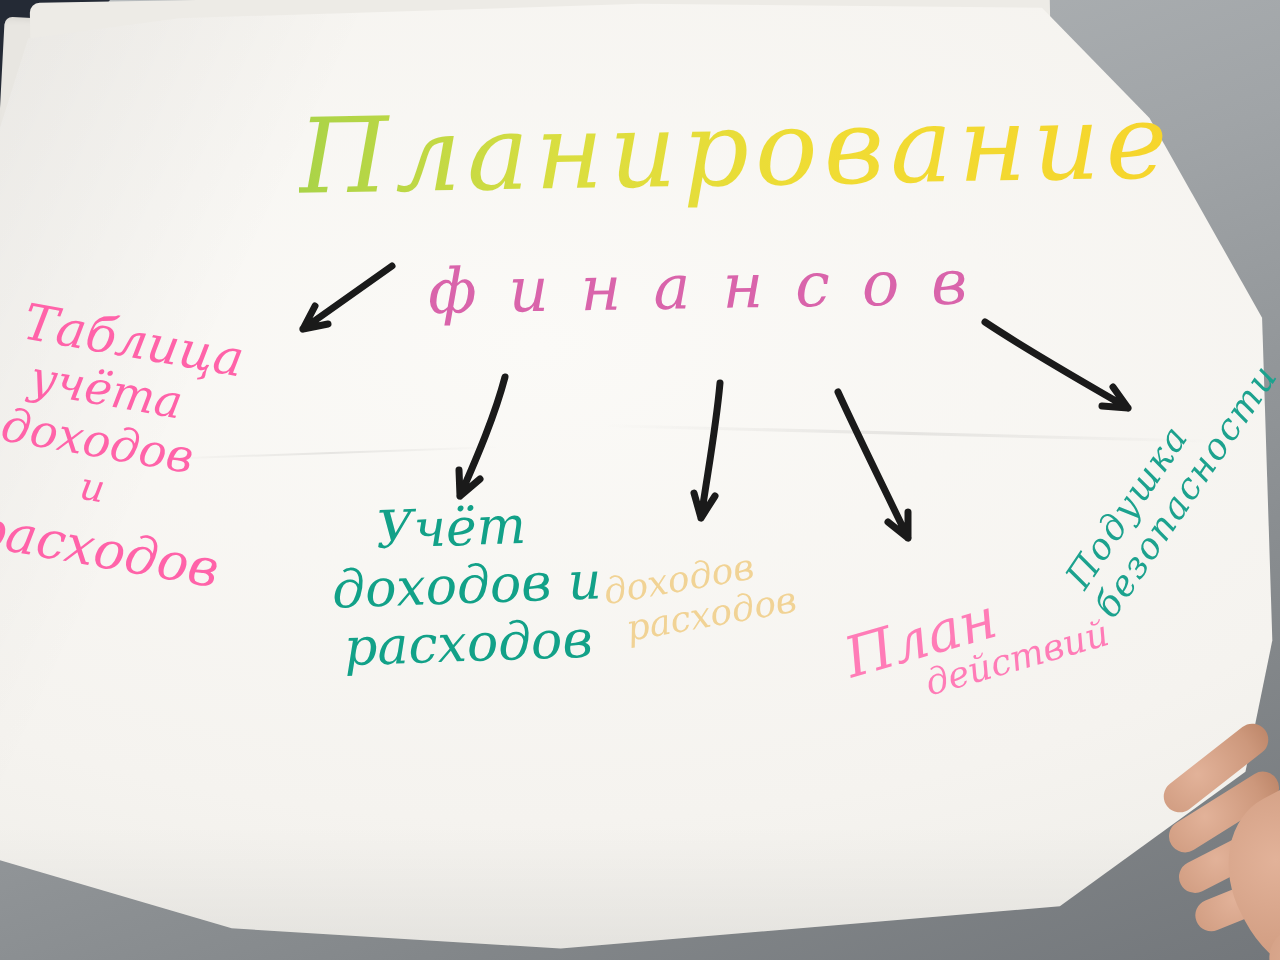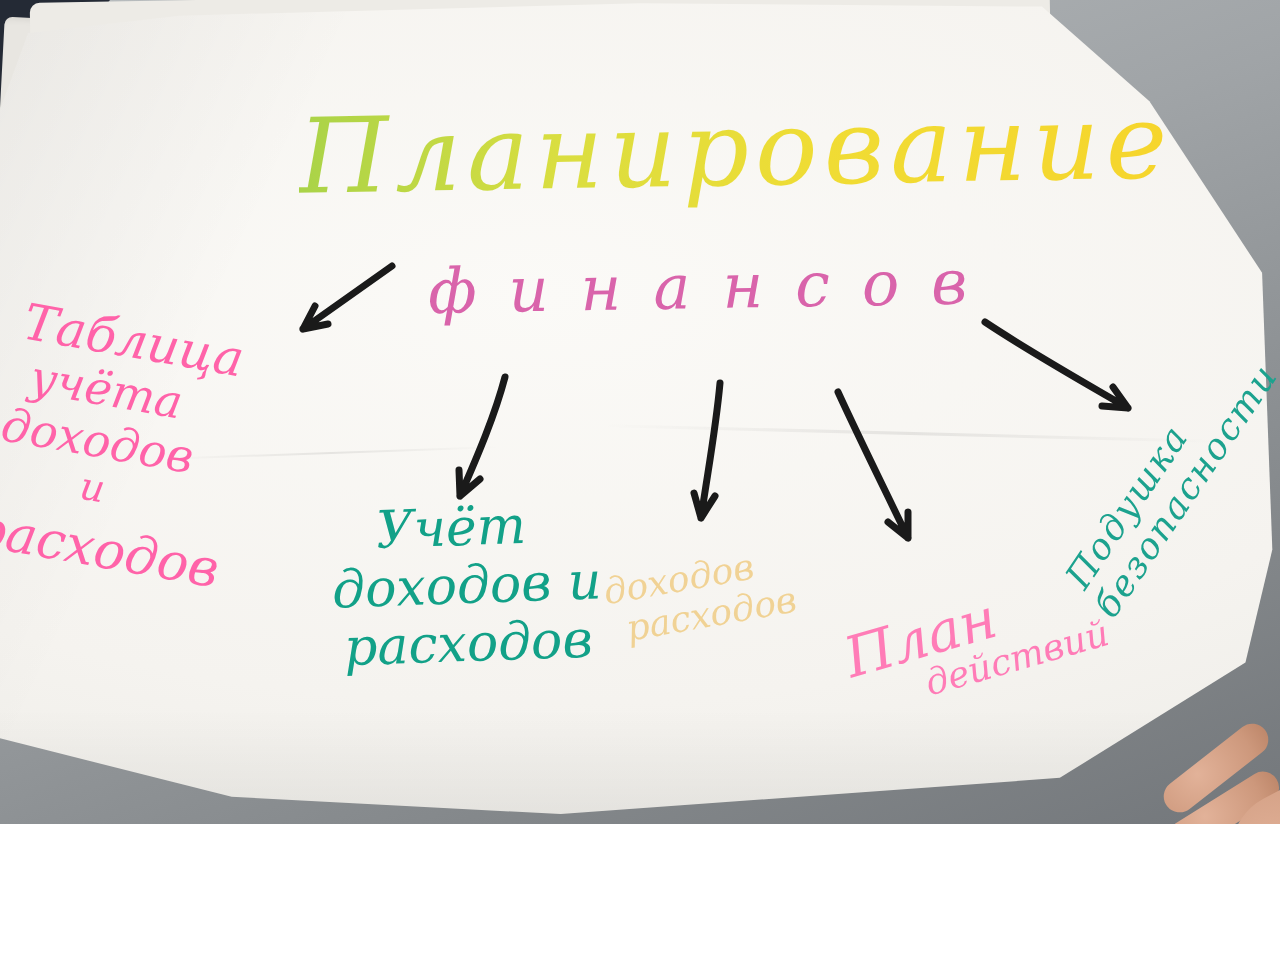--- a/index.html
+++ b/index.html
@@ -1,17 +1,17 @@
 <!DOCTYPE html>
 <html><head>
 <meta charset="utf-8">
 <style>
   html,body{margin:0;padding:0;}
   .scene{
-    position:relative;width:1280px;height:824px;overflow:hidden;
+    position:relative;width:1280px;height:960px;overflow:hidden;
     font-family:"DejaVu Serif", serif;
     background:linear-gradient(155deg,#b8bcbe 0%,#a2a6a9 35%,#8d9194 70%,#777b7f 100%);
   }
   
   .table-bg{position:absolute;inset:0;background:linear-gradient(160deg,#b9bdbf 0%,#a0a4a7 40%,#83878a 78%,#73777b 100%);}
   
   .cloth-corner{position:absolute;left:0;top:0;width:110px;height:140px;background:#242a35;
     clip-path:polygon(0 0,100% 0,0 100%);}
   
   .under-sheet{position:absolute;left:-12px;top:18px;width:72px;height:640px;background:#e8e6e1;

